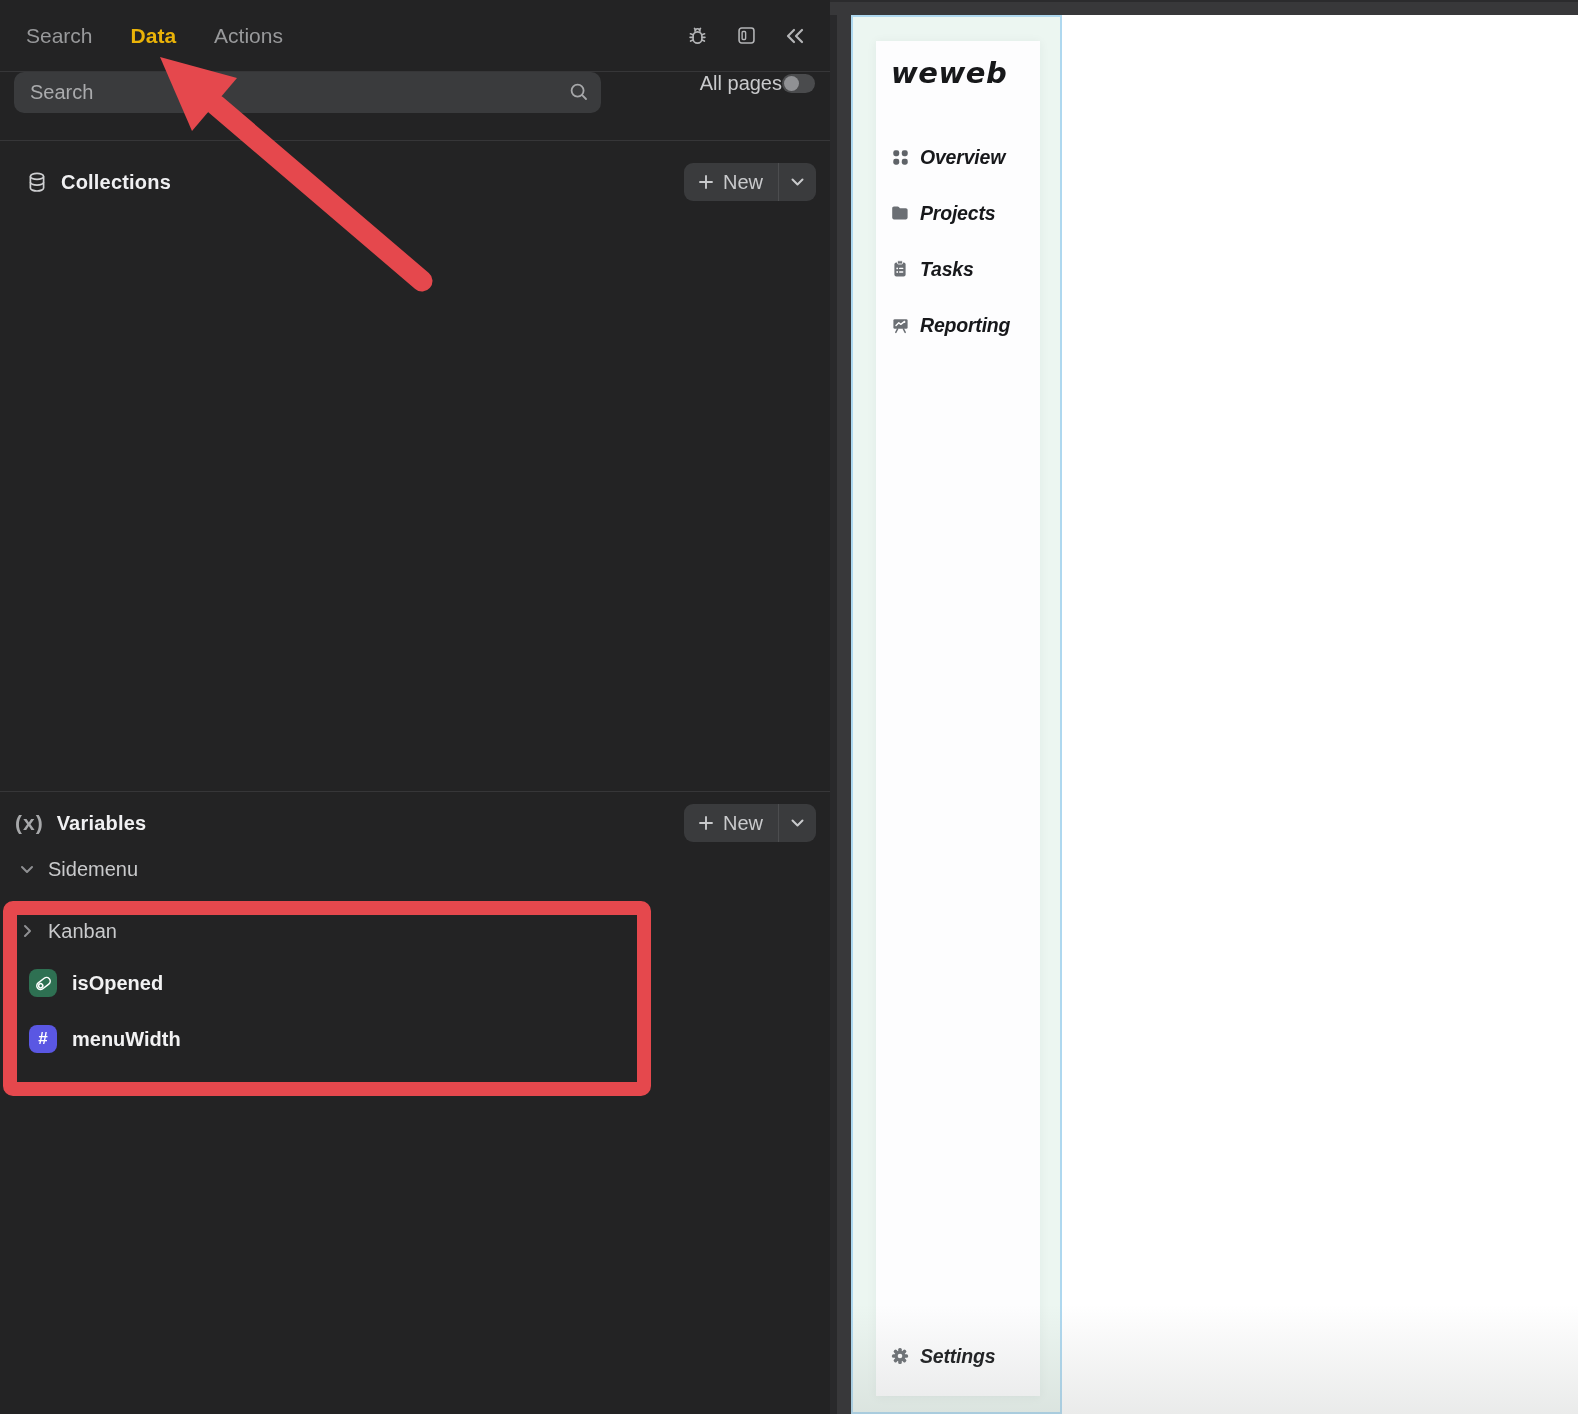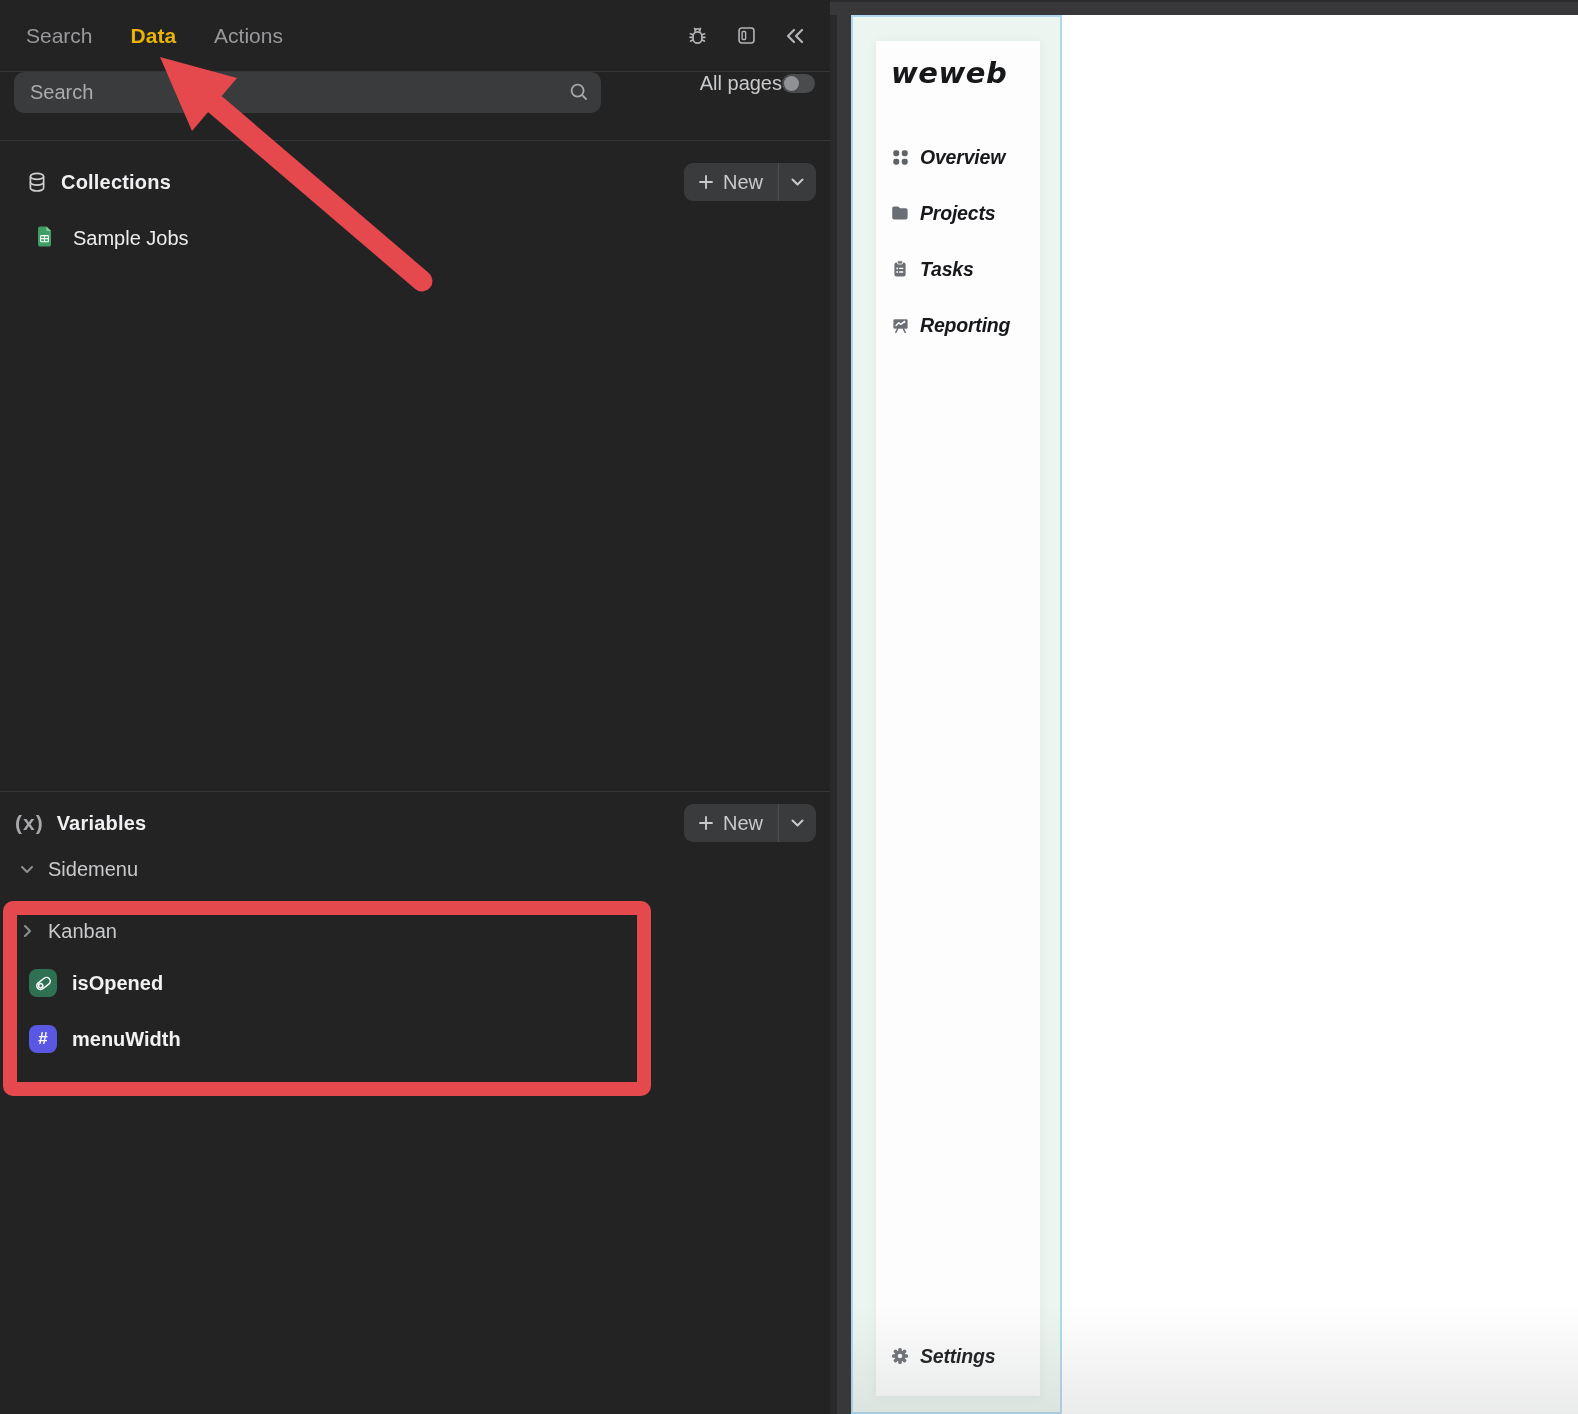--- a/index.html
+++ b/index.html
@@ -158,32 +158,20 @@
           </div>
           <div class="new-sep"></div>
           <div class="new-caret">
             <svg width="13" height="8" viewBox="0 0 13 8" fill="none" stroke="currentColor" stroke-width="2" stroke-linecap="round" stroke-linejoin="round">
                 <polyline points="1.5,1.5 6.5,6.5 11.5,1.5"></polyline>
               </svg>
           </div>
         </div>
       </div>
 
-      <div class="collection-row">
-        <span>
-          <svg width="17" height="21" viewBox="0 0 17 21" fill="none">
-            <path d="M2 2.6 C2 1.44 2.94 .5 4.1 .5 h6.3 L15 5 v13.4 c0 1.16-.94 2.1-2.1 2.1 H4.1 C2.94 20.5 2 19.56 2 18.4 Z" fill="#3f9e63"></path>
-            <path d="M10.4 .5 15 5 h-3.1 c-.83 0-1.5-.67-1.5-1.5 Z" fill="#8ccaa6"></path>
-            <rect x="4.6" y="9.6" width="7.8" height="6.2" rx="0.8" fill="none" stroke="#ffffff" stroke-width="1.1"></rect>
-            <line x1="4.6" y1="12.7" x2="12.4" y2="12.7" stroke="#ffffff" stroke-width="1.1"></line>
-            <line x1="8.5" y1="9.6" x2="8.5" y2="15.8" stroke="#ffffff" stroke-width="1.1"></line>
-          </svg>
-        </span>
-        <span class="label">Sample Jobs</span>
-      </div>
     </div>
 
     <div class="variables-block">
       <div class="section-header">
         <span class="varx">(x)</span>
         <span class="hdr-title">Variables</span>
         <div class="new-btn">
           <div class="new-main">
             <svg width="16" height="16" viewBox="0 0 16 16" stroke="#c9cacc" stroke-width="1.9" stroke-linecap="round">
                 <line x1="8" y1="2" x2="8" y2="14"></line>

